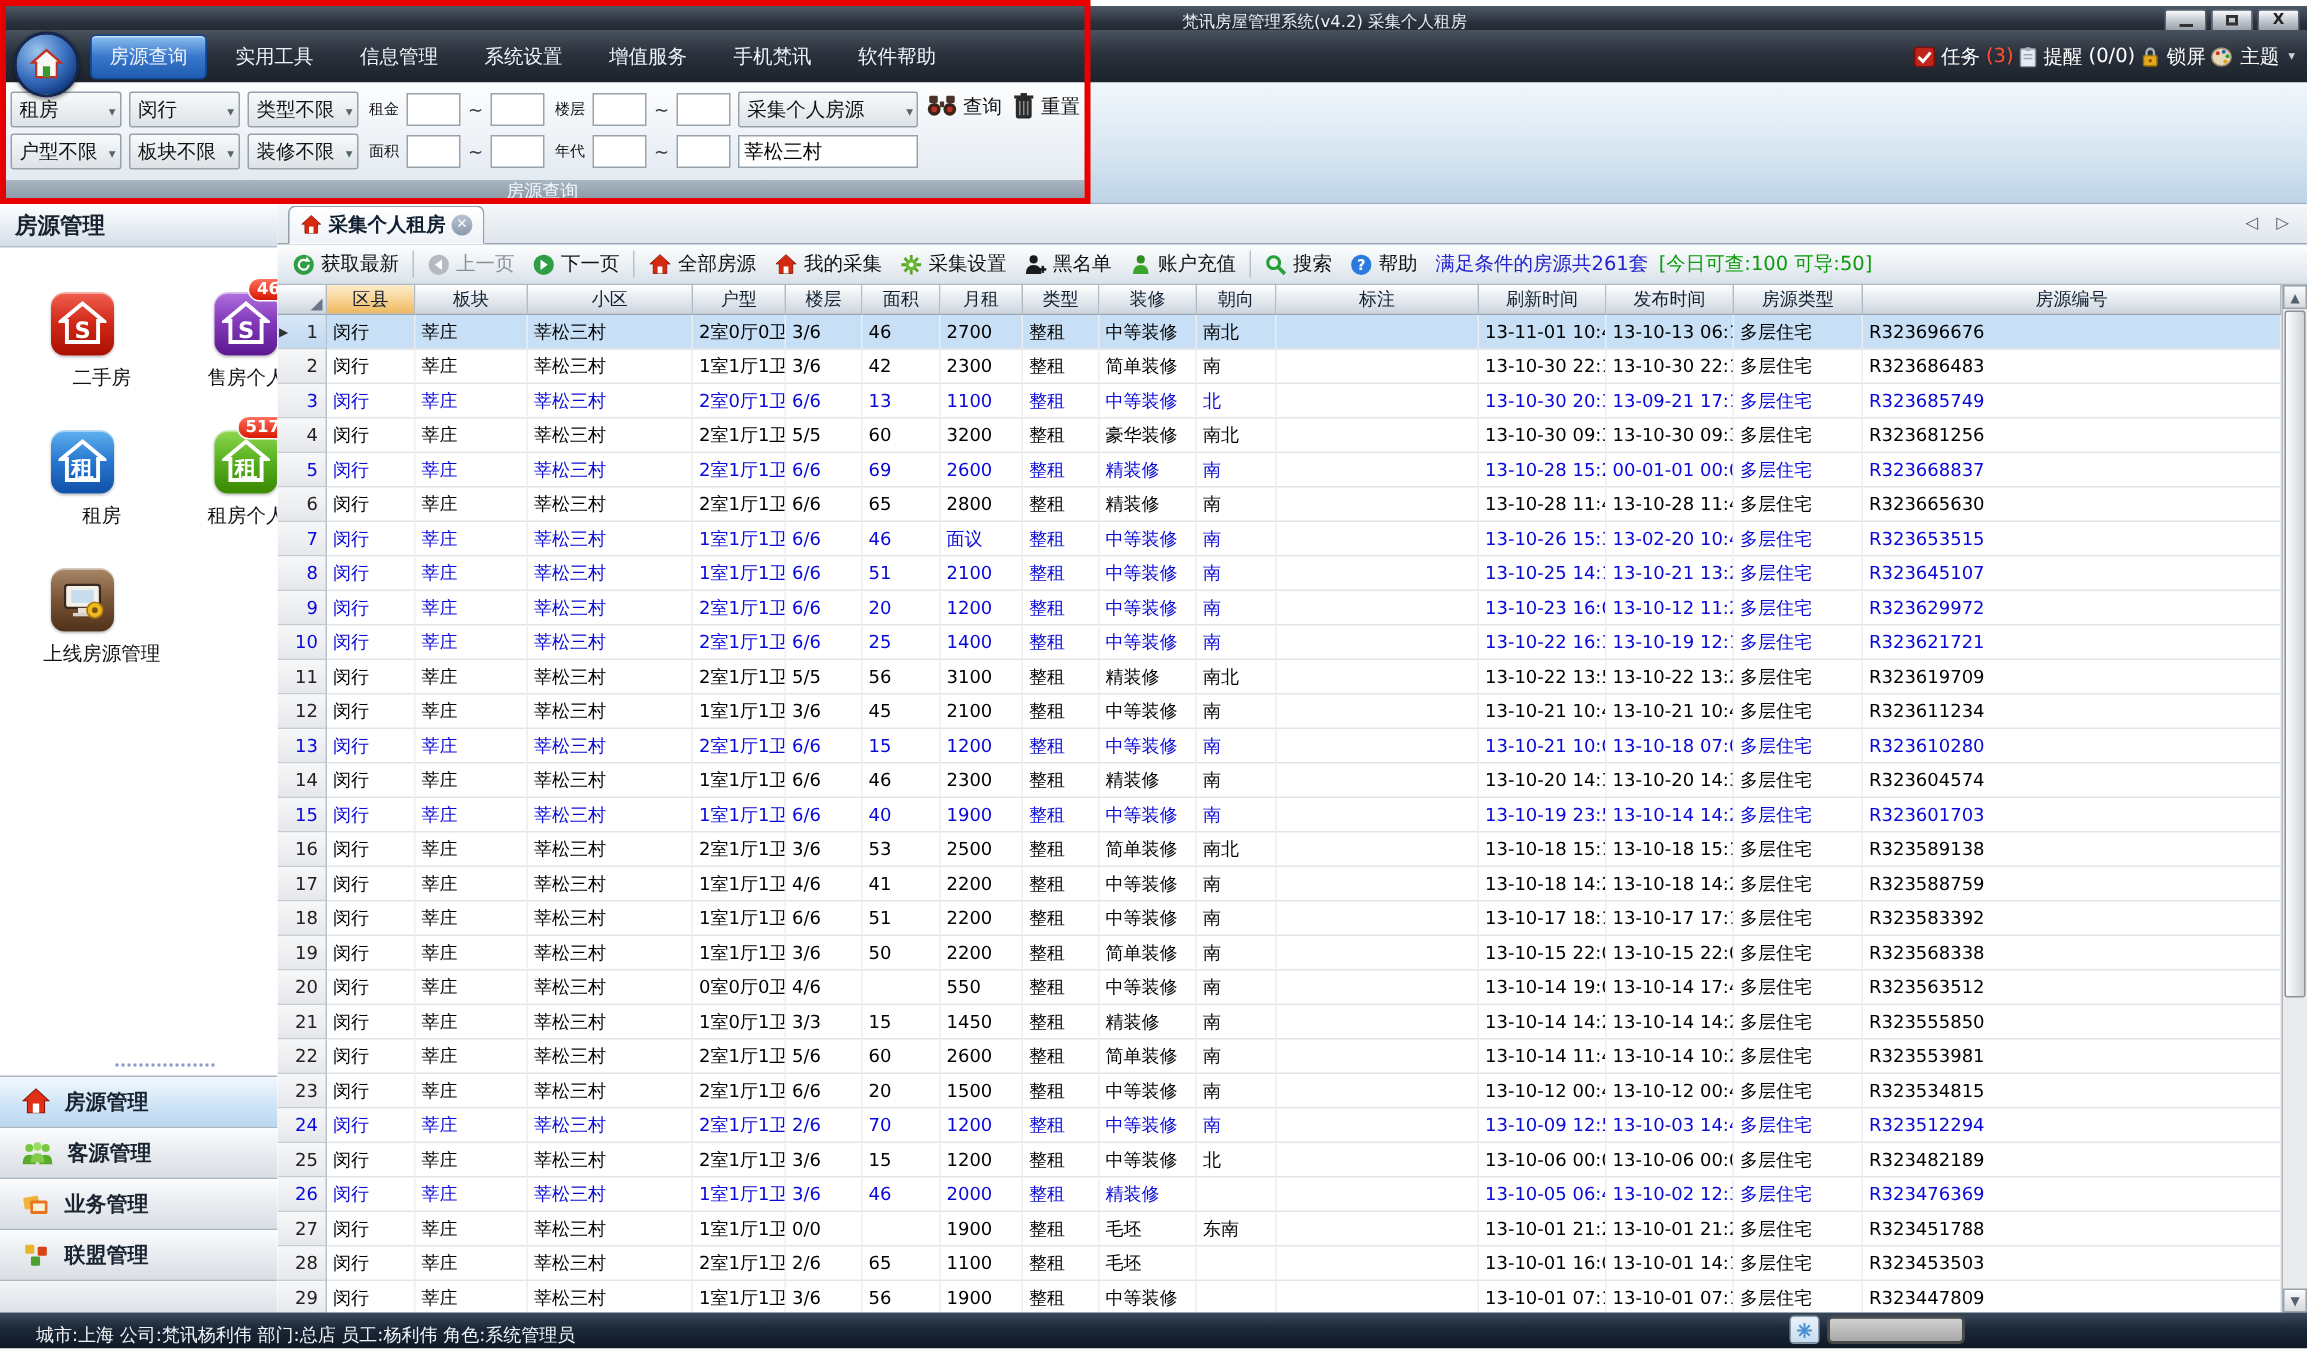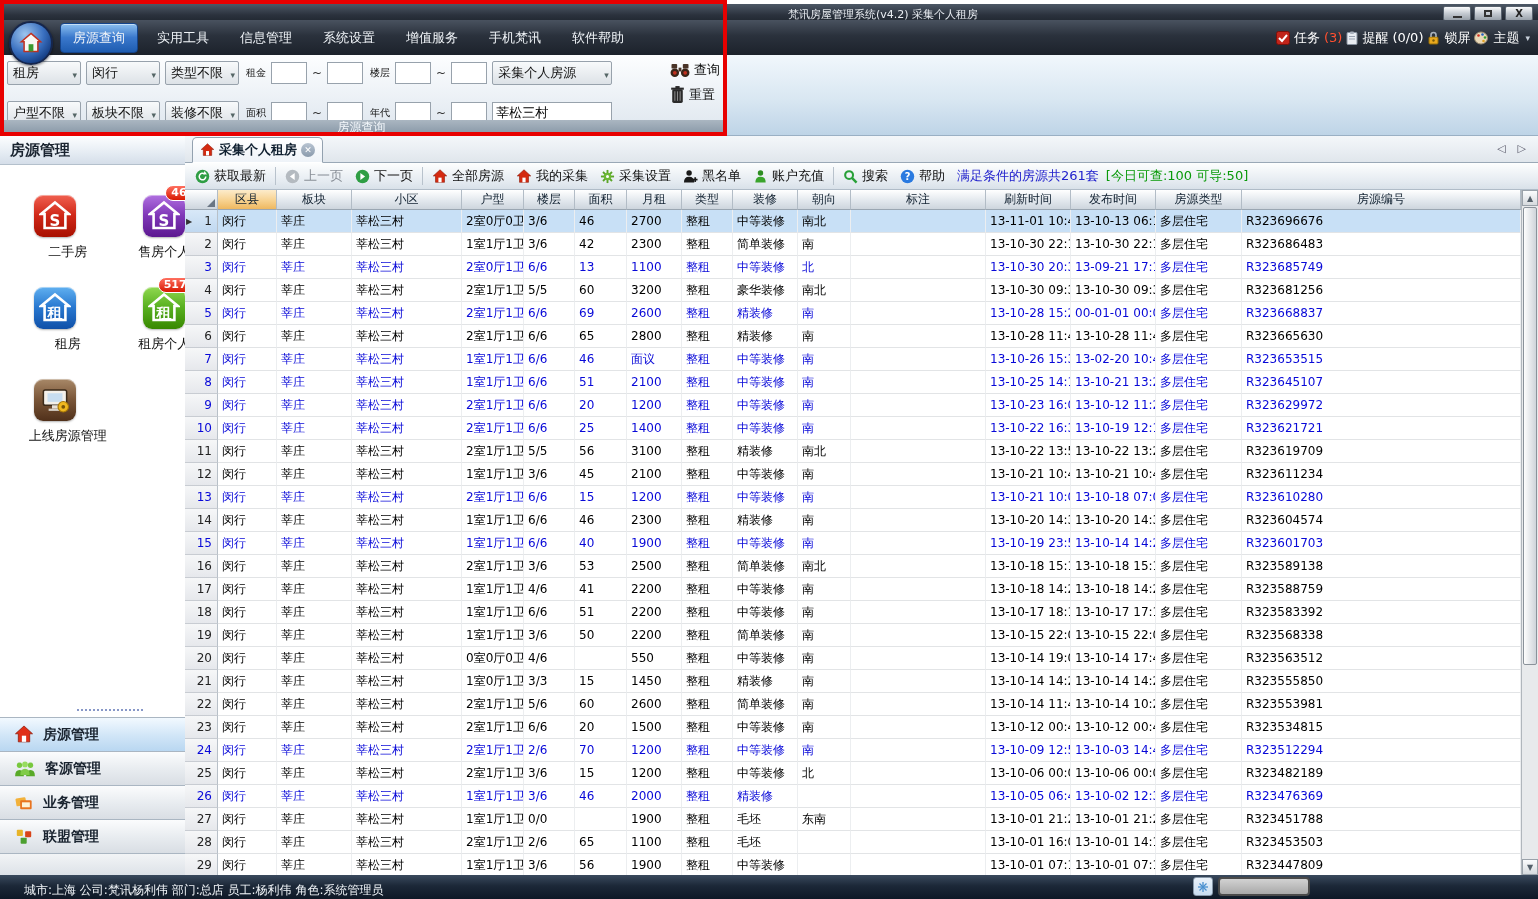--- a/index.html
+++ b/index.html
@@ -35,31 +35,31 @@
   .mr-item {display:flex; align-items:center; gap:4px; white-space:nowrap;}
   .count-red {color:#ff5030;}
   .dd-small {color:#c8d0da; font-size:9px; margin-left:2px;}
 
   
   .ribbon-rest {position:absolute; top:55px; left:723px; right:0; height:81px;
     background:linear-gradient(180deg,#f1f7fc,#d9e7f2 55%,#bed4e7); border-bottom:1px solid #9ab0c4;}
   .filter-panel {position:absolute; top:55px; left:0; width:723px; height:81px;
     background:linear-gradient(180deg,#fdfeff,#e3eaf1 80%,#dbe3ec);}
   .f-row {display:flex; align-items:center; gap:5px; padding-left:7px; margin-top:6px; height:24px;}
-  .f-row.second {margin-top:16px;}
+  .f-row.second {margin-top:4px;}
   .f-select {width:74px; height:24px; background:linear-gradient(180deg,#f8fafb,#dde2e7);
     border:1px solid #98a2ac; border-radius:2px; font-size:13px; display:flex; align-items:center;
     justify-content:space-between; padding:0 3px 0 5px; color:#111; white-space:nowrap; overflow:hidden;}
   .f-select.wide {width:120px;gap:28px;}
   .dd-arrow::after {content:"▾"; font-size:9px; color:#566;}
   .f-label {font-size:10px; color:#111; margin-left:2px; white-space:nowrap;font-family:Liberation Serif, serif;}
   .f-input {width:36px; height:22px; border:1px solid #98a2ac; background:#fff; font-size:12px; padding:0 3px;}
   .f-input.keyword {width:120px; font-size:13px;}
   .f-tilde {font-size:12px; color:#333;}
-  .f-actions {position:absolute; right:3px; top:6px; display:flex; flex-direction:column; gap:6px;}
+  .f-actions {position:absolute; right:3px; top:6px; display:flex; flex-direction:row; gap:6px;}
   .f-act {display:flex; align-items:center; gap:3px; font-size:13px; color:#111; white-space:nowrap;}
   .filter-caption {position:absolute; bottom:0; left:0; width:100%; height:16px;
     background:linear-gradient(180deg,#aab6c1,#8494a4); color:#f4f8fc; font-size:12px;
     text-align:center; line-height:15px;}
   .red-box {position:absolute; left:0; top:0; width:727px; height:136px; border:4px solid #e80000;
     z-index:60; pointer-events:none;}
 
   
   .sidebar {position:absolute; top:136px; left:0; width:220px; bottom:24px; background:#fff;
     border-right:1px solid #8a96a4;}

